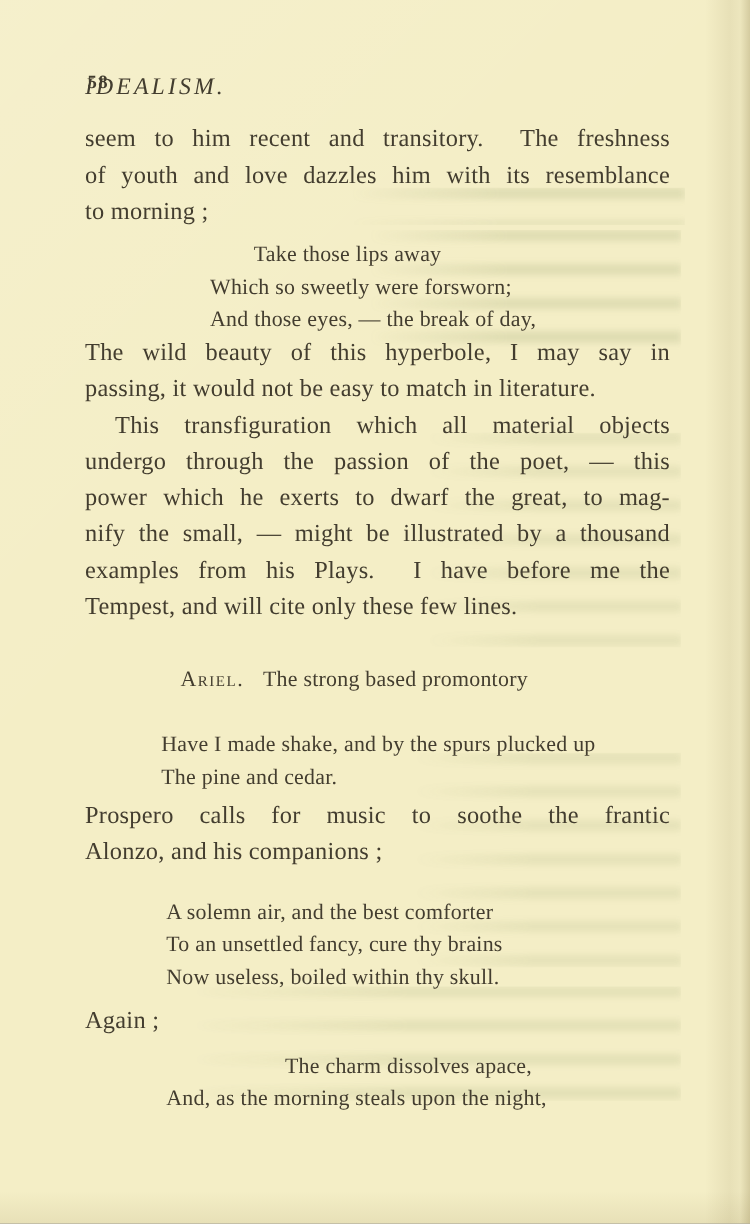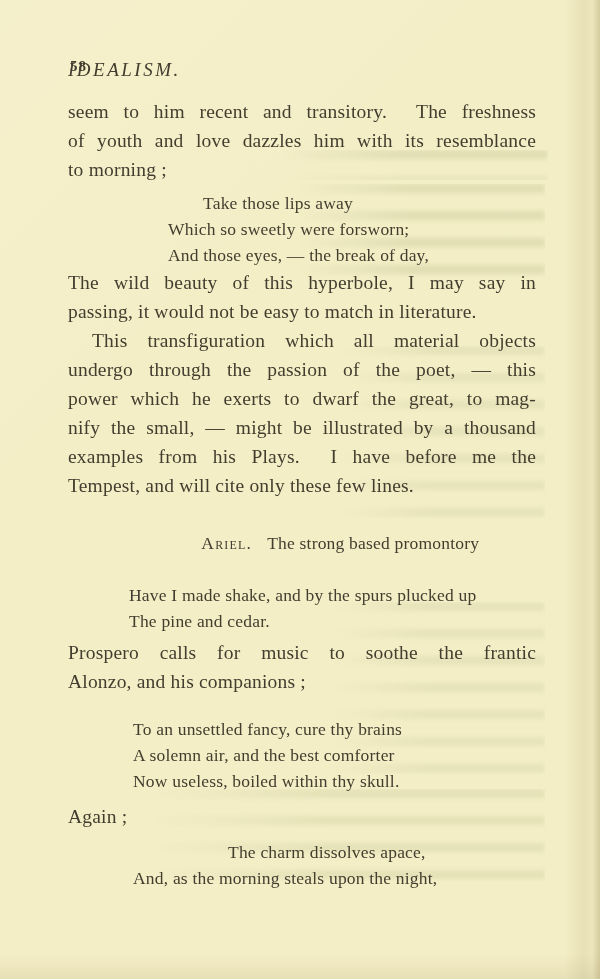--- a/index.html
+++ b/index.html
@@ -86,21 +86,21 @@
   .indent .line:first-child { text-indent: 24px; }
 
   .poem { font-size: 17.5px; line-height: 26px; letter-spacing: .2px; }
   .poem .line { white-space: pre-wrap; }
 
   .poem1 { margin: 6px 0 0; }
   .poem1 .line { margin-left: 100px; }
   .poem1 .line:first-child { margin-left: 135px; }
 
   .ariel { margin: 4px 0 4px; }
-  .ariel .first { margin-left: 49px; text-align: center; }
+  .ariel .first { margin-left: 49px; }
   .ariel .rest .line { margin-left: 61px; }
   .speaker {
     font-variant: small-caps;
     letter-spacing: 1.2px;
     margin-right: 15px;
   }
 
   .poem3 { margin: 20px 0 8px; }
   .poem3 .line { margin-left: 65px; }
 
@@ -161,22 +161,22 @@
         <div class="line">The pine and cedar.</div>
       </div>
   </section>
 
   <section class="para">
       <div class="line">Prospero calls for music to soothe the frantic</div>
       <div class="line">Alonzo, and his companions ;</div>
     </section>
 
   <section class="poem poem3">
+      <div class="line">A solemn air, and the best comforter</div>
       <div class="line">To an unsettled fancy, cure thy brains</div>
-      <div class="line">A solemn air, and the best comforter</div>
       <div class="line">Now useless, boiled within thy skull.</div>
     </section>
 
   <section class="para again">
       <div class="line">Again ;</div>
     </section>
 
   <section class="poem poem4">
       <div class="line">The charm dissolves apace,</div>
       <div class="line">And, as the morning steals upon the night,</div>

